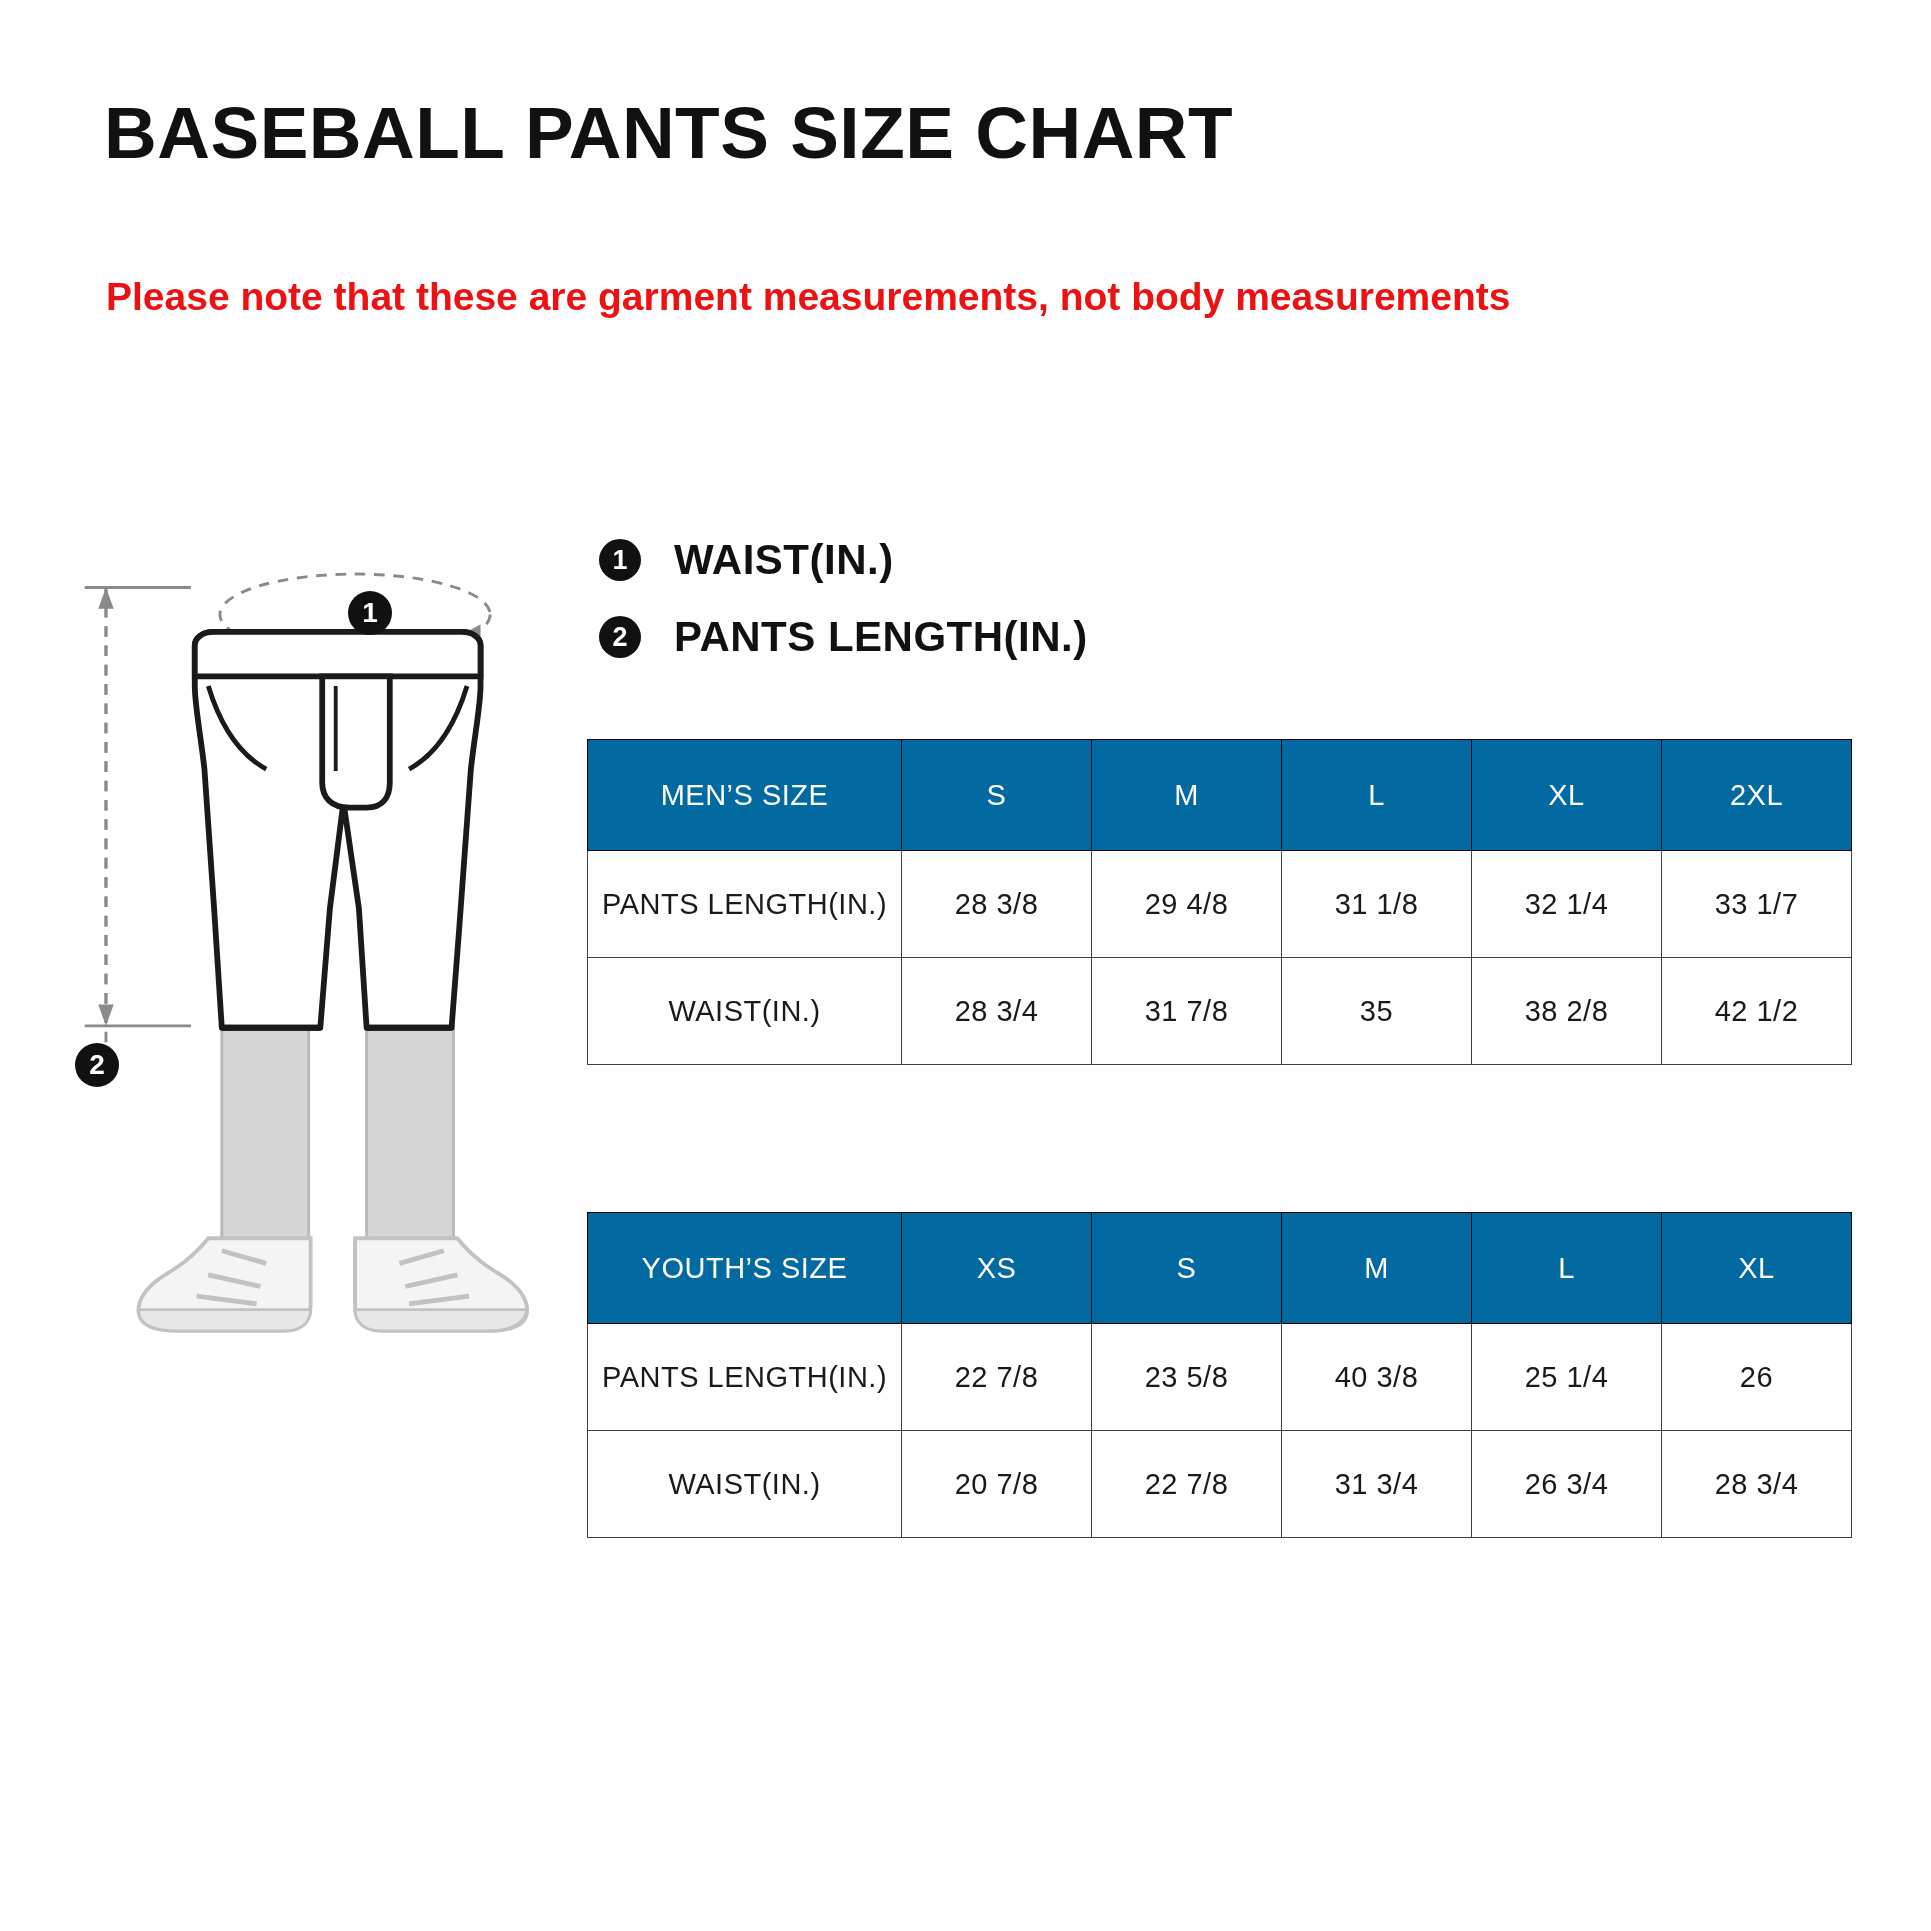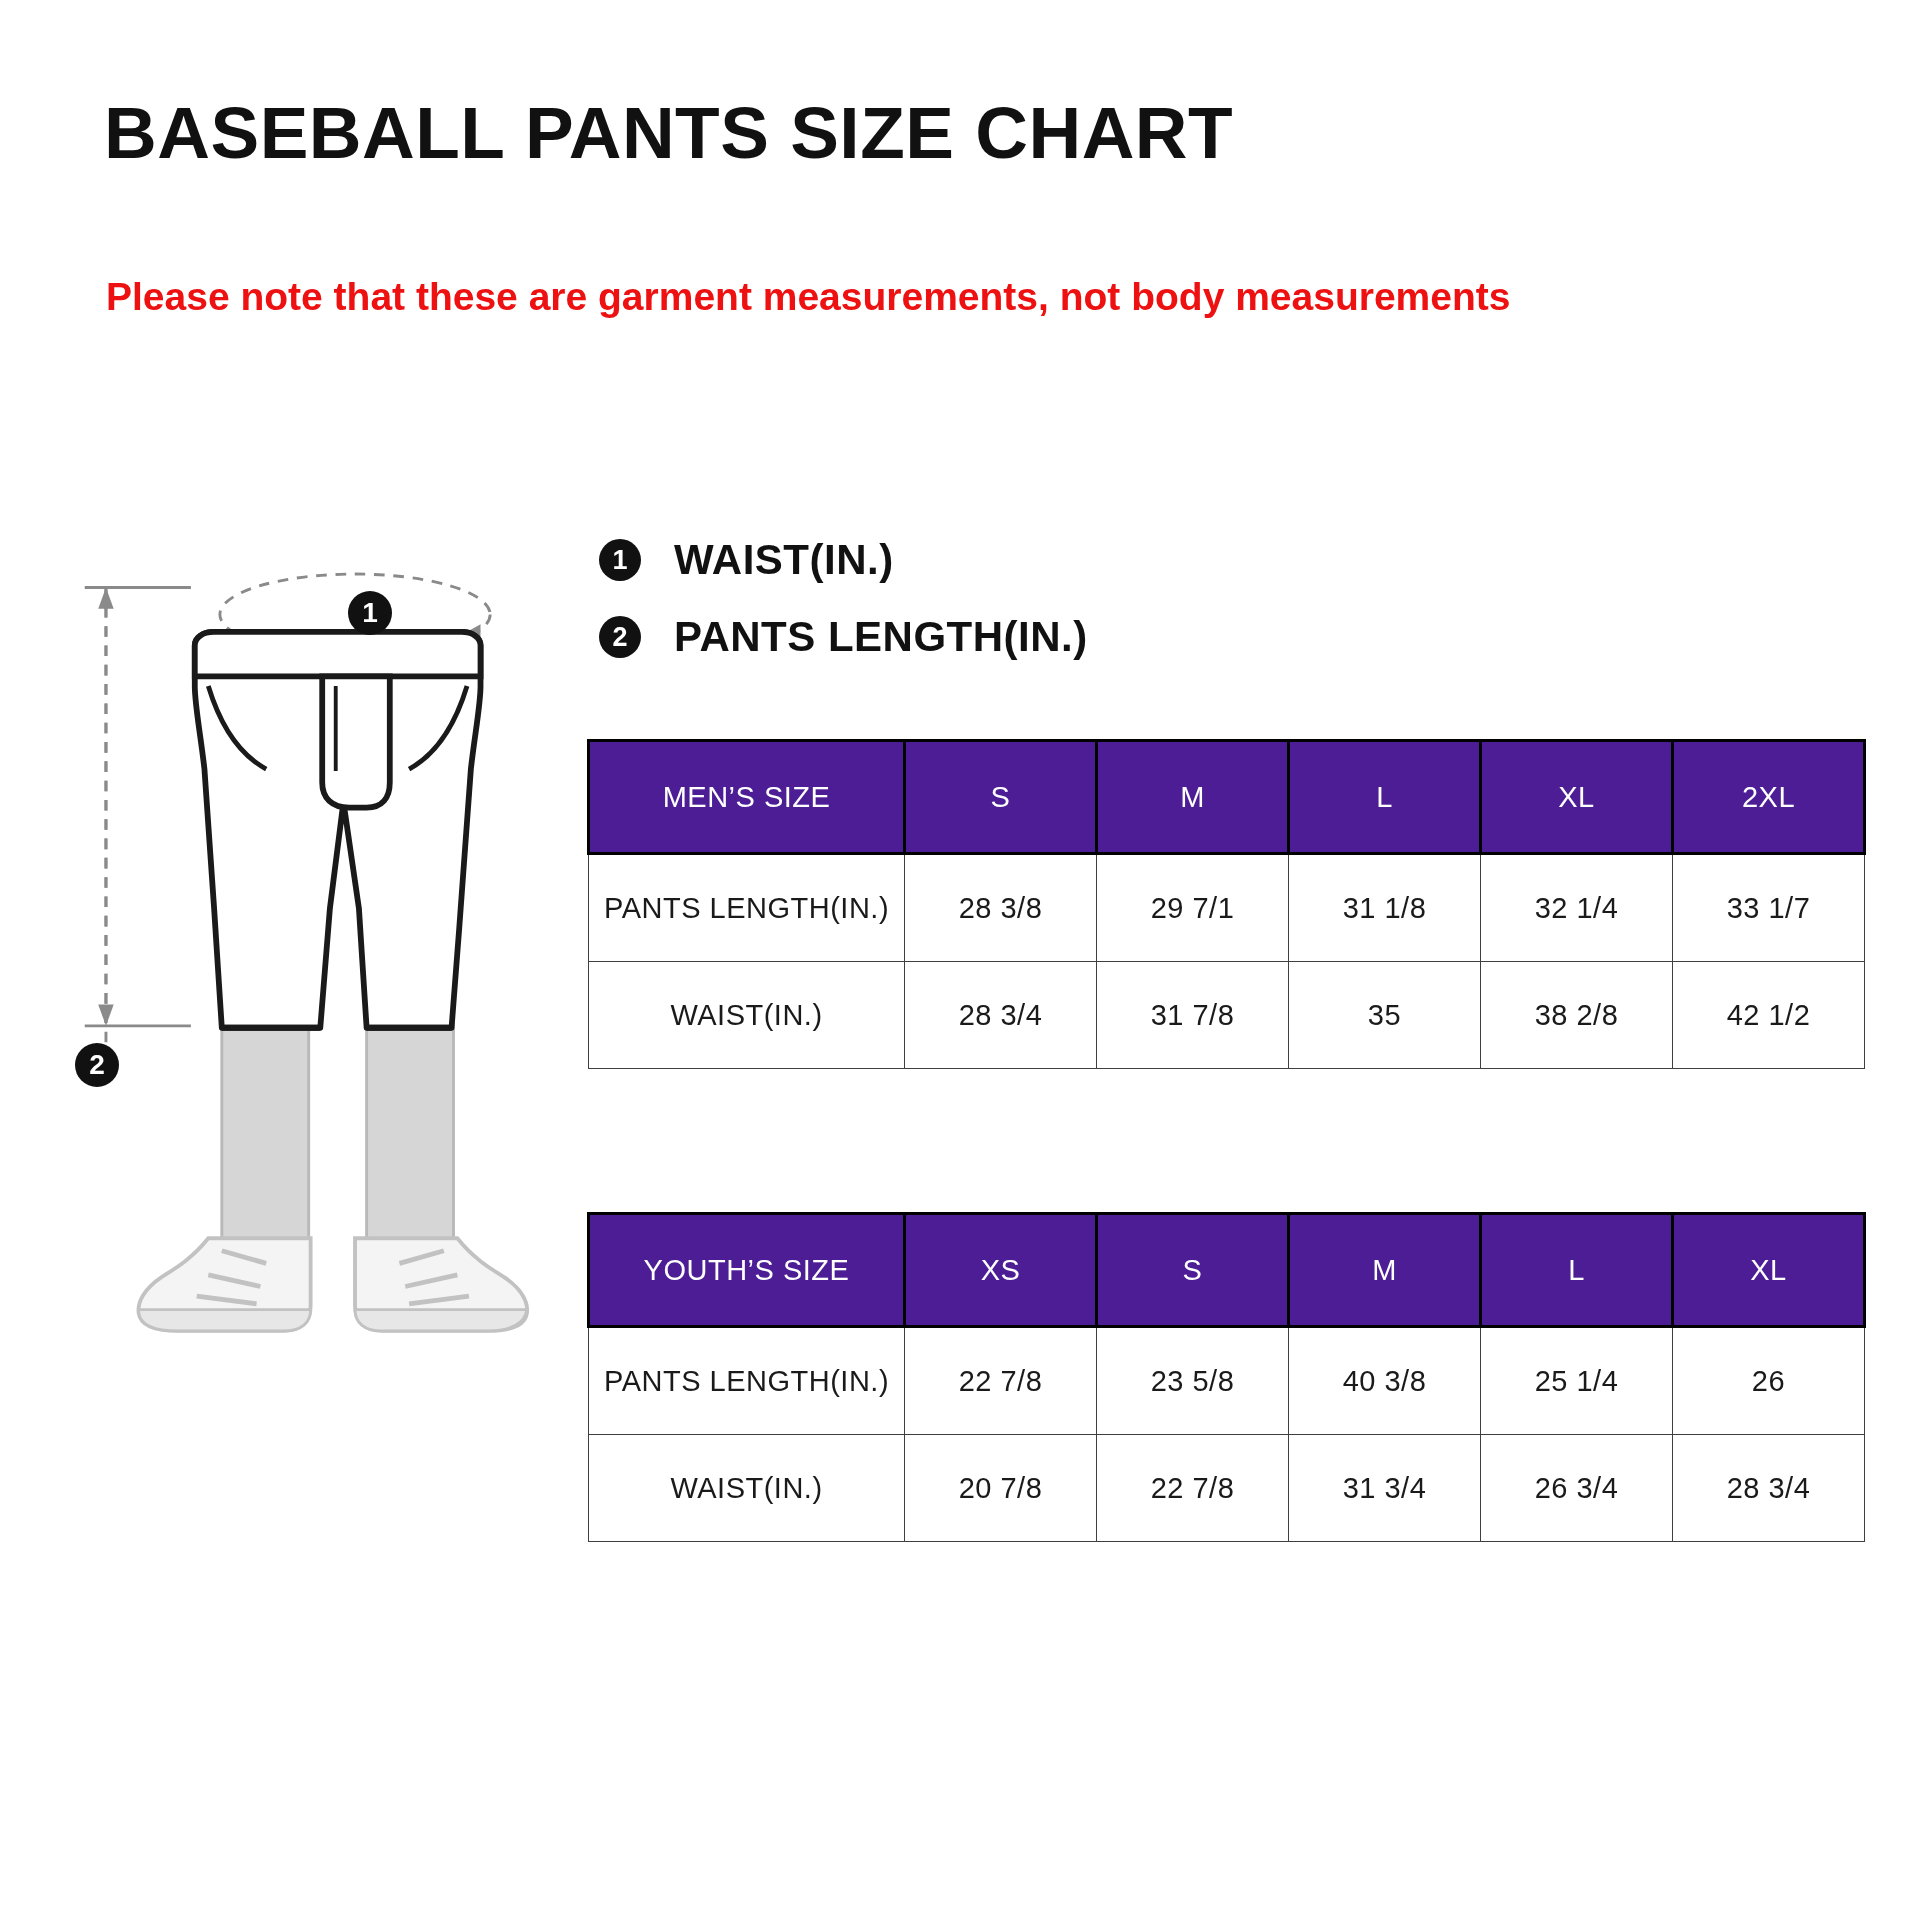--- a/index.html
+++ b/index.html
@@ -125,26 +125,26 @@
     left: 587px;
     top: 739px;
     width: 1247px;
   }
   table.youth {
     left: 587px;
     top: 1212px;
     width: 1247px;
   }
   thead th {
-    background: #4c1d95;
+    background: #0369a1;
     color: #ffffff;
     font-size: 29px;
     font-weight: normal;
     height: 108px;
-    border: 3px solid #000000;
+    border: 1px solid #000000;
     text-align: center;
     line-height: 1.25;
     letter-spacing: 0.5px;
   }
   tbody td {
     border: 1.9px solid #3f3f3f;
     height: 104px;
     font-size: 29px;
     text-align: center;
     color: #1a1a1a;
@@ -236,21 +236,21 @@
         <th class="dim-col">M</th>
         <th class="dim-col">L</th>
         <th class="dim-col">XL</th>
         <th class="dim-col">2XL</th>
       </tr>
     </thead>
     <tbody>
       <tr>
         <td class="rowhead">PANTS LENGTH(IN.)</td>
         <td>28 3/8</td>
-        <td>29 7/1</td>
+        <td>29 4/8</td>
         <td>31 1/8</td>
         <td>32 1/4</td>
         <td>33 1/7</td>
       </tr>
       <tr>
         <td class="rowhead">WAIST(IN.)</td>
         <td>28 3/4</td>
         <td>31 7/8</td>
         <td>35</td>
         <td>38 2/8</td>

